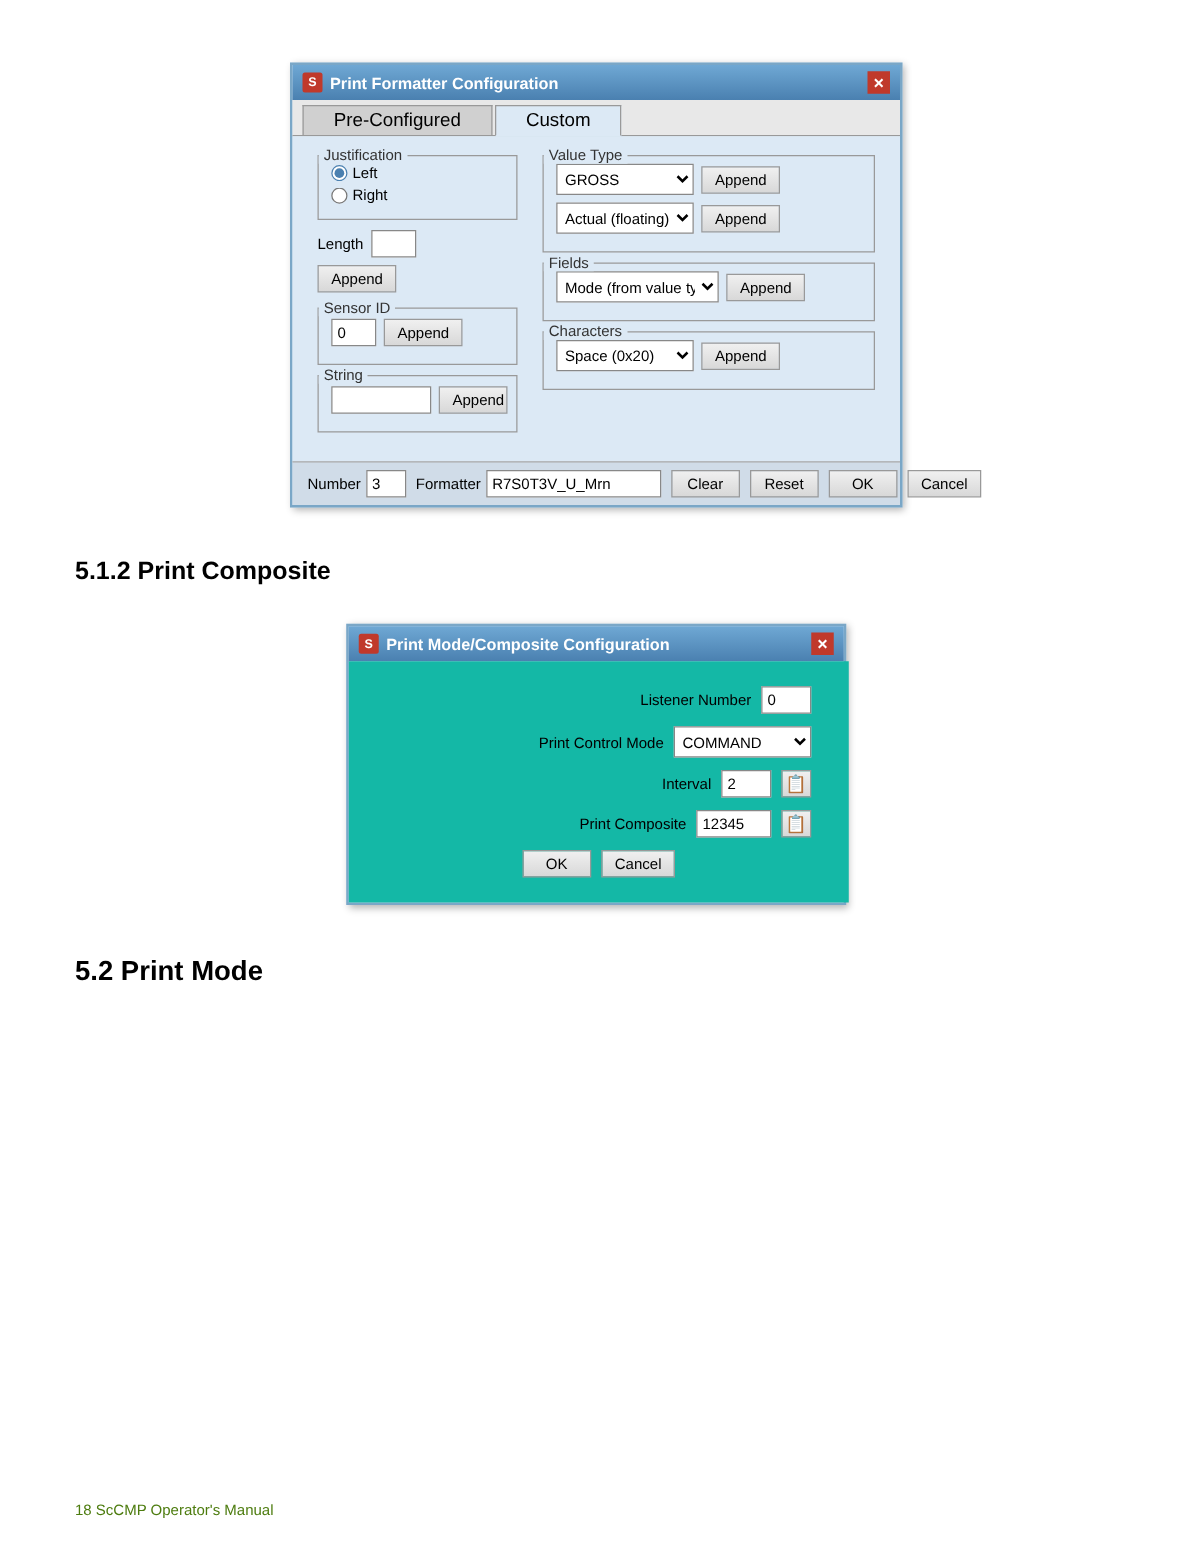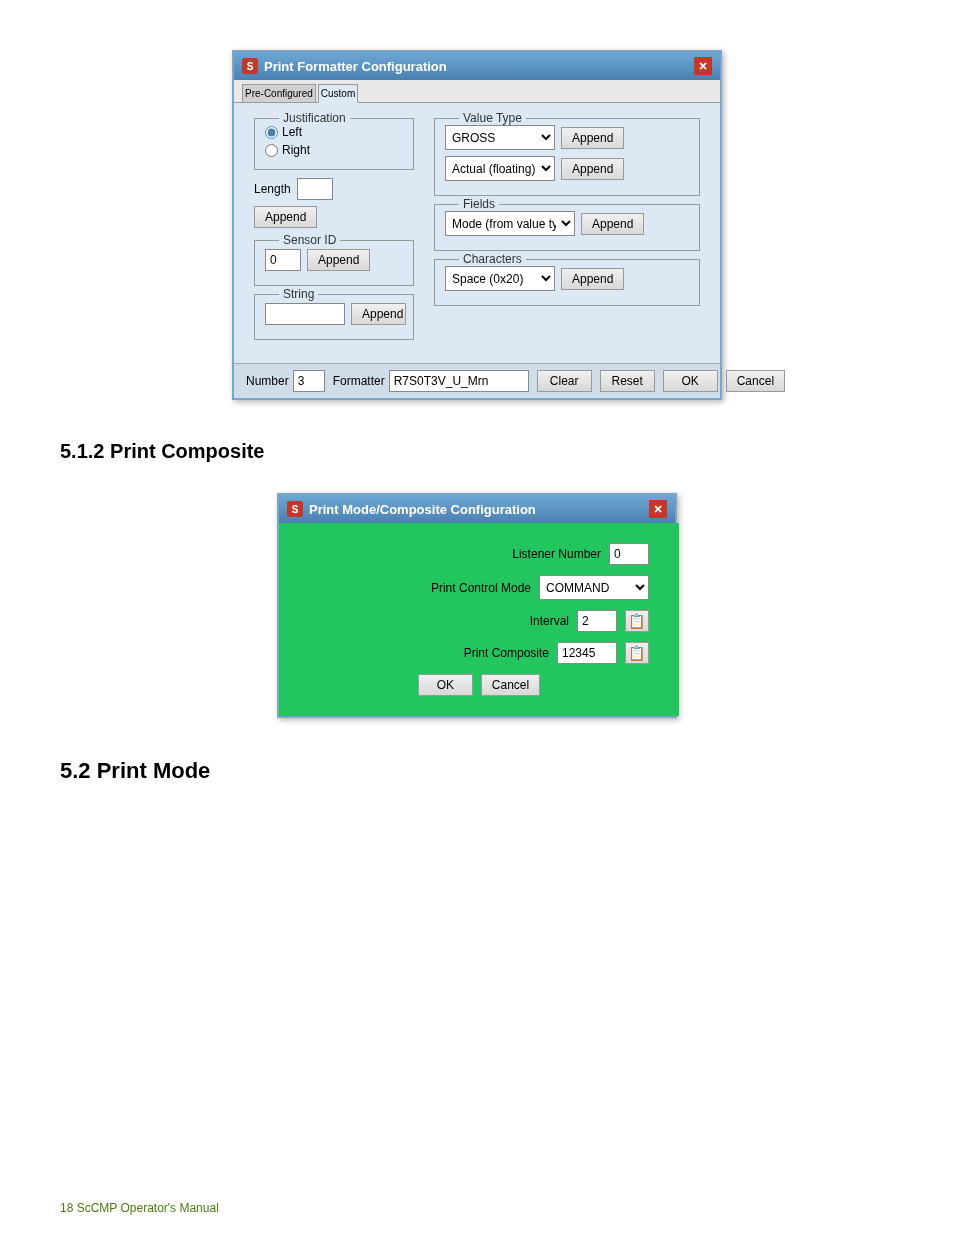--- a/index.html
+++ b/index.html
@@ -77,26 +77,26 @@
 
     .dialog-tabs {
       background: #e8e8e8;
       padding: 4px 8px 0 8px;
       display: flex;
       gap: 2px;
       border-bottom: 1px solid #999;
     }
 
     .tab {
-      padding: 3px 2px;
+      padding: 3px 24px;
       background: #d0d0d0;
       border: 1px solid #999;
       border-bottom: none;
       cursor: pointer;
-      font-size: 10px;
+      font-size: 15px;
     }
 
     .tab.active {
       background: #dce9f5;
       border-bottom: 1px solid #dce9f5;
       margin-bottom: -1px;
     }
 
     .dialog-body {
       background: #dce9f5;
@@ -165,21 +165,21 @@
       border: 1px solid #999;
       padding: 6px 10px 8px 10px;
       margin-bottom: 8px;
       background: transparent;
       position: relative;
     }
 
     .groupbox-label {
       position: absolute;
       top: -8px;
-      left: 24px;
+      left: 0;
       background: #dce9f5;
       padding: 0 4px;
       font-size: 12px;
       color: #333;
     }
 
     .win-btn {
       background: linear-gradient(to bottom, #f0f0f0, #d8d8d8);
       border: 1px solid #999;
       padding: 3px 10px;
@@ -406,21 +406,21 @@
     <div class="dialog composite-dialog">
 
       <div class="dialog-titlebar">
         <div class="dialog-titlebar-left">
           <div class="title-icon">S</div>
           <span>Print Mode/Composite Configuration</span>
         </div>
         <button class="close-btn">✕</button>
       </div>
 
-      <div class="composite-dialog" style="background:#22c55e; padding:20px 30px;">
+      <div class="composite-dialog" style="background:#14b8a6; padding:20px 30px;">
         <div class="composite-form-row">
           <span class="composite-label">Listener Number</span>
           <input class="win-input" style="width: 40px;" type="text" value="0">
         </div>
         <div class="composite-form-row">
           <span class="composite-label">Print Control Mode</span>
           <select class="win-select" style="width:110px;">
             <option>COMMAND</option>
           </select>
         </div>

